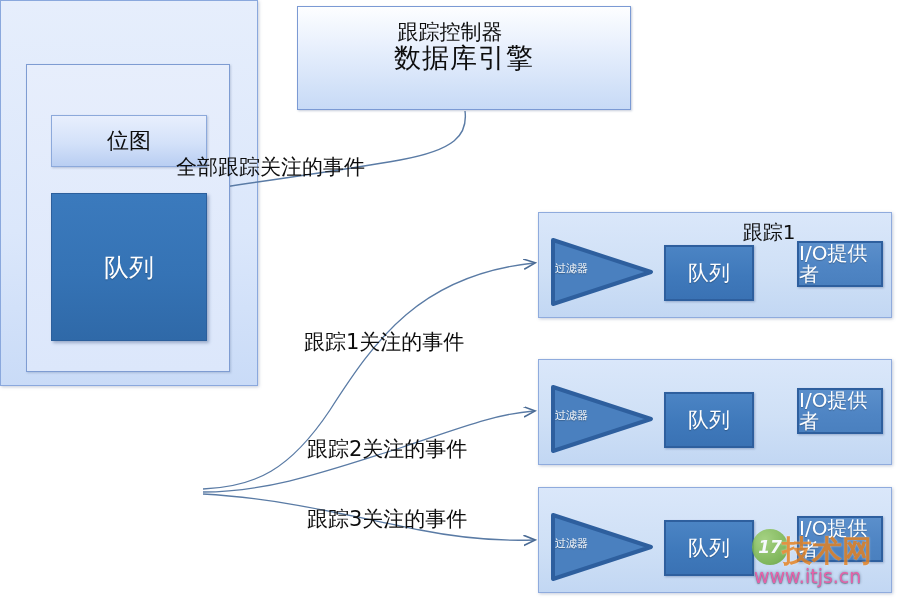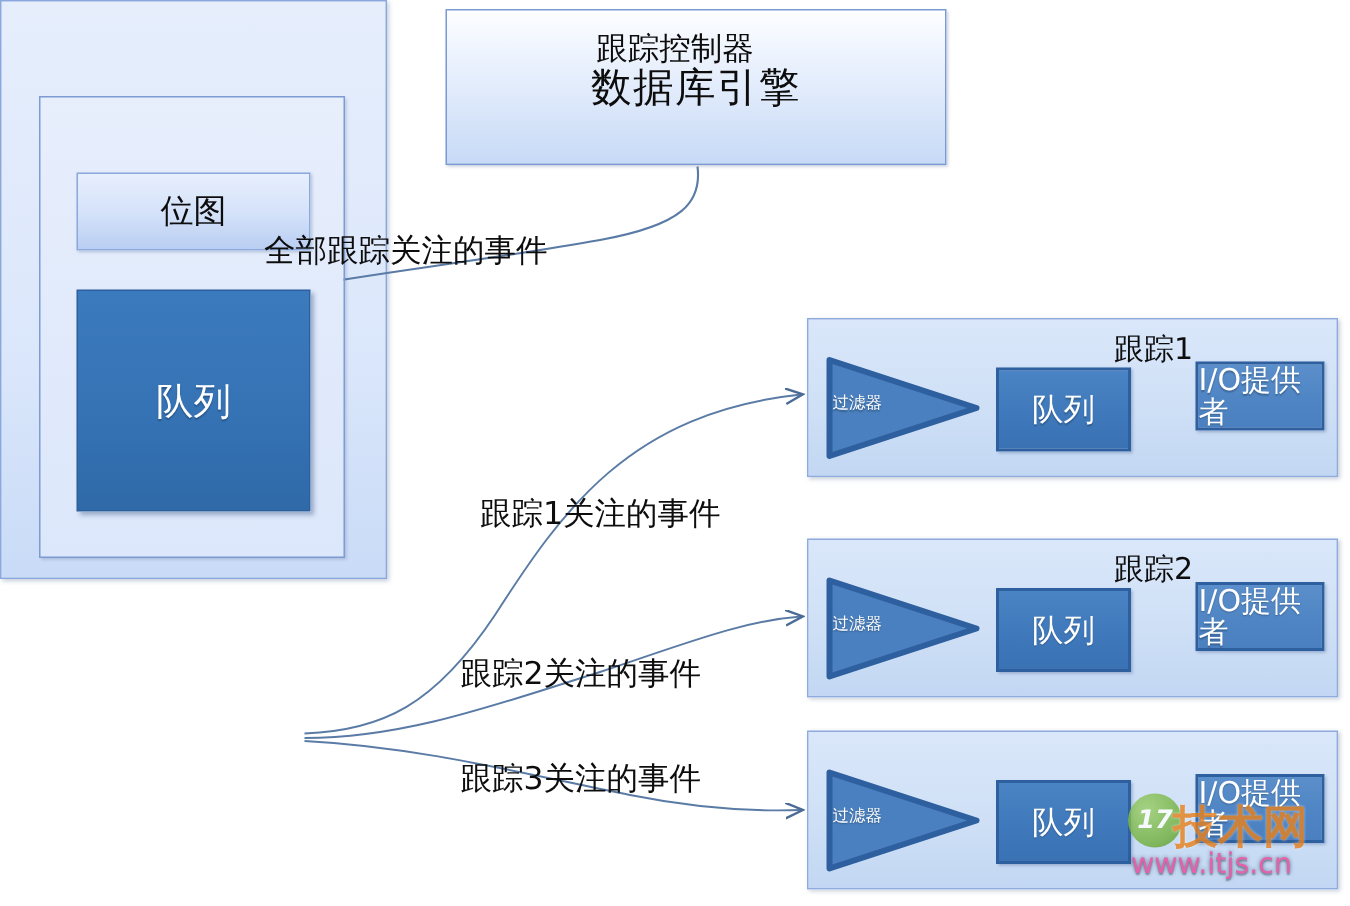--- a/index.html
+++ b/index.html
@@ -160,21 +160,21 @@
   }
 
   
   .edge-label {
     position: absolute;
     font-size: 21px;
     color: #0d0d0d;
     white-space: nowrap;
   }
   #label-all-events { left: 176px; top: 153px; }
-  #label-trace-1 { left: 320px; top: 328px; }
+  #label-trace-1 { left: 304px; top: 328px; }
   #label-trace-2 { left: 307px; top: 435px; }
   #label-trace-3 { left: 307px; top: 505px; }
 
   
   #connectors {
     position: absolute;
     left: 0; top: 0;
     width: 900px; height: 604px;
     pointer-events: none;
   }
@@ -271,21 +271,20 @@
     <div class="filter-label">过滤器</div>
     <div class="trace-queue">
       <span class="label">队列</span>
     </div>
     <div class="io-provider">
       <span class="label">I/O提供者</span>
     </div>
   </div>
 
   <div class="trace-box" id="trace-2">
-    <div class="trace-title">跟踪2</div>
     <svg class="filter-shape" viewBox="0 0 106 70" xmlns="http://www.w3.org/2000/svg">
       <polygon points="4,3 102,35 4,67" fill="#4a80bf" stroke="#2e5f9e" stroke-width="4" stroke-linejoin="round"></polygon>
     </svg>
     <div class="filter-label">过滤器</div>
     <div class="trace-queue">
       <span class="label">队列</span>
     </div>
     <div class="io-provider">
       <span class="label">I/O提供者</span>
     </div>

